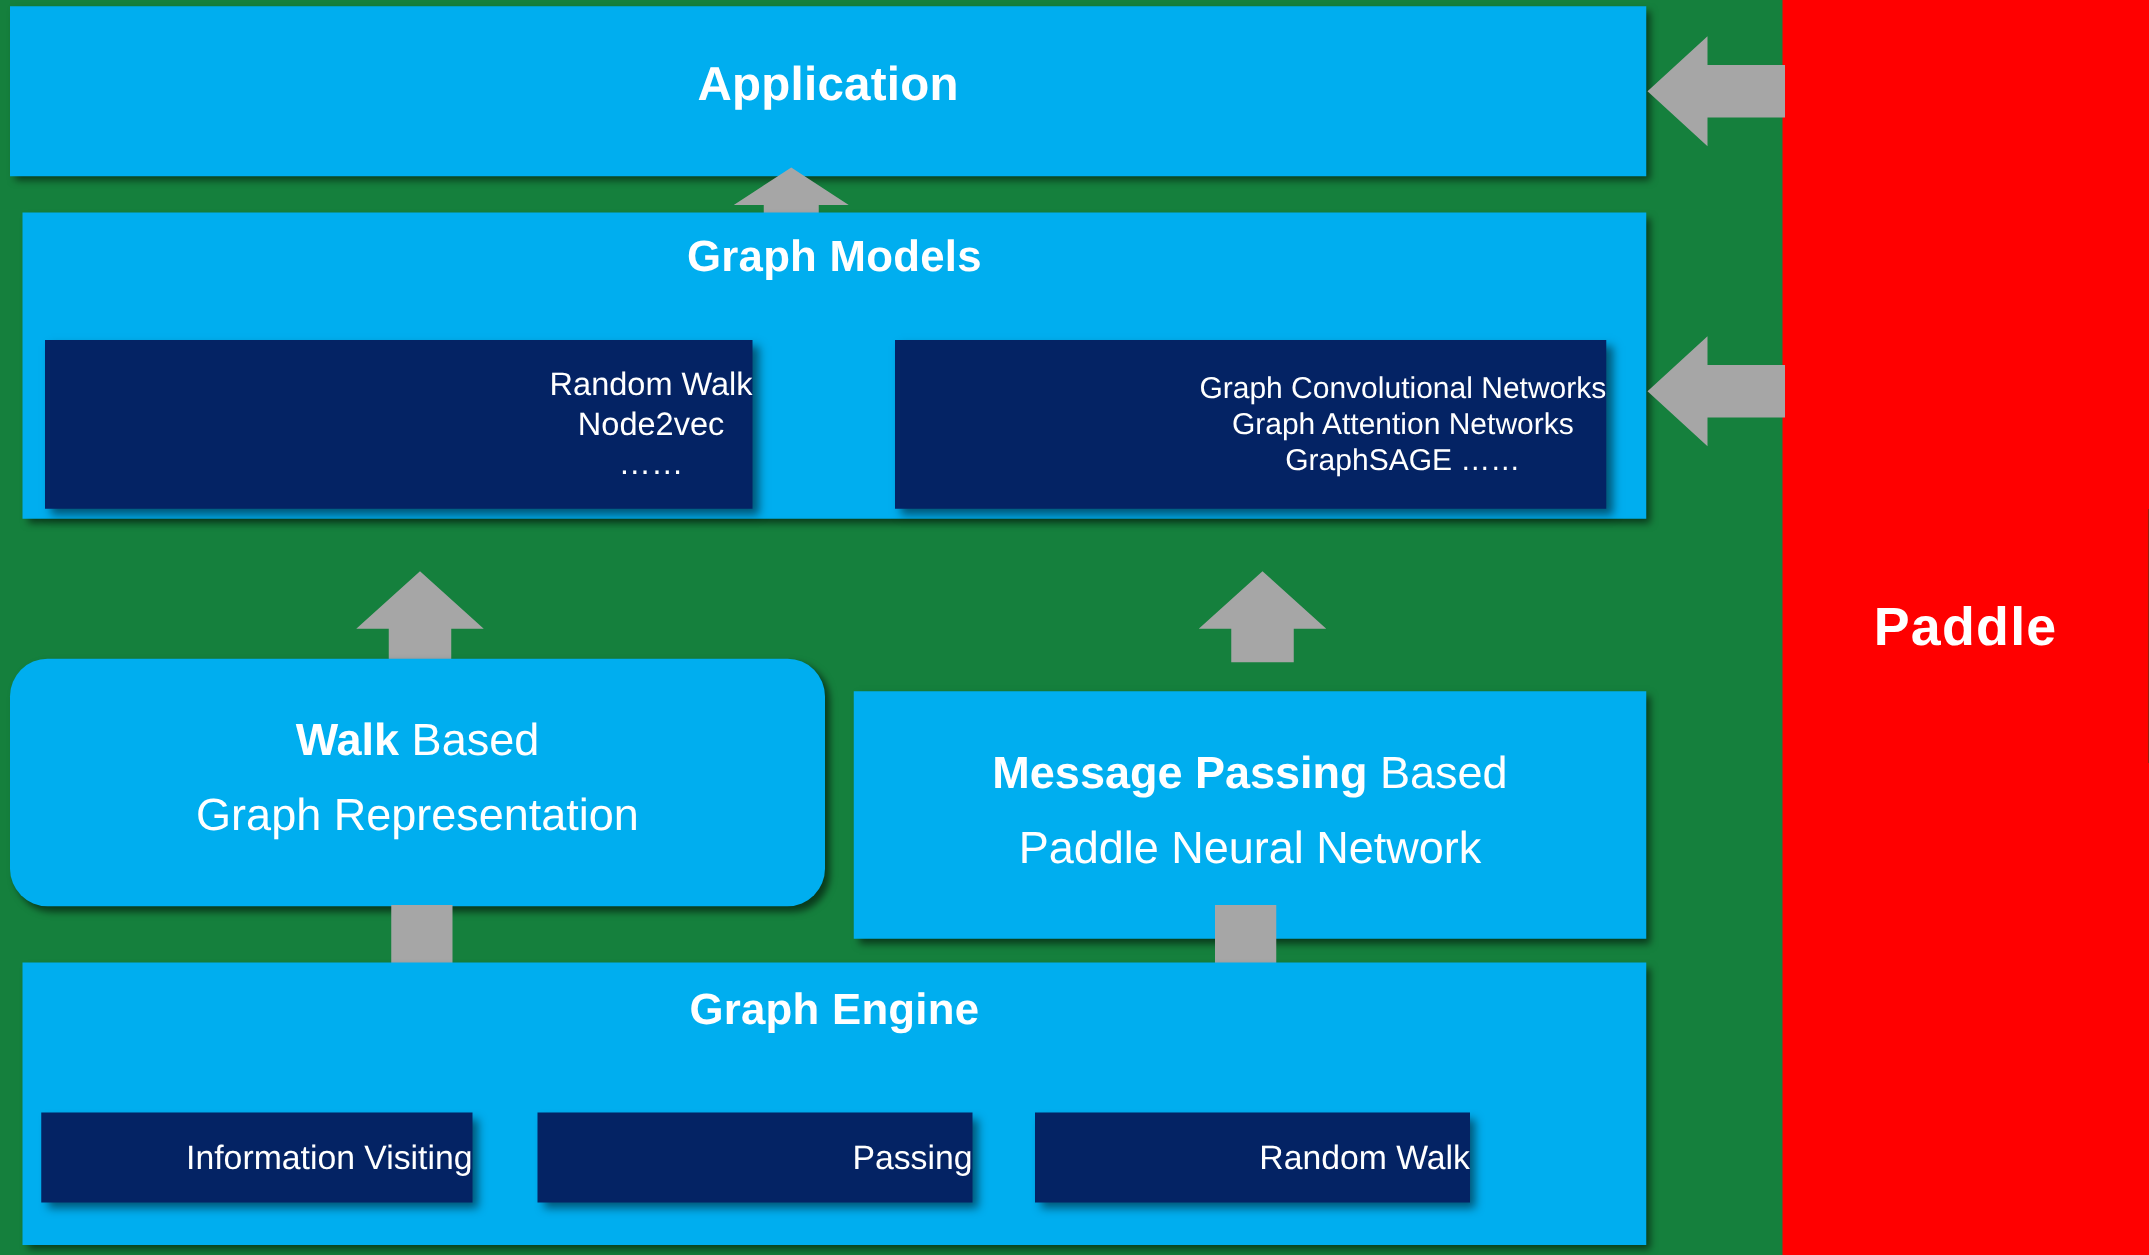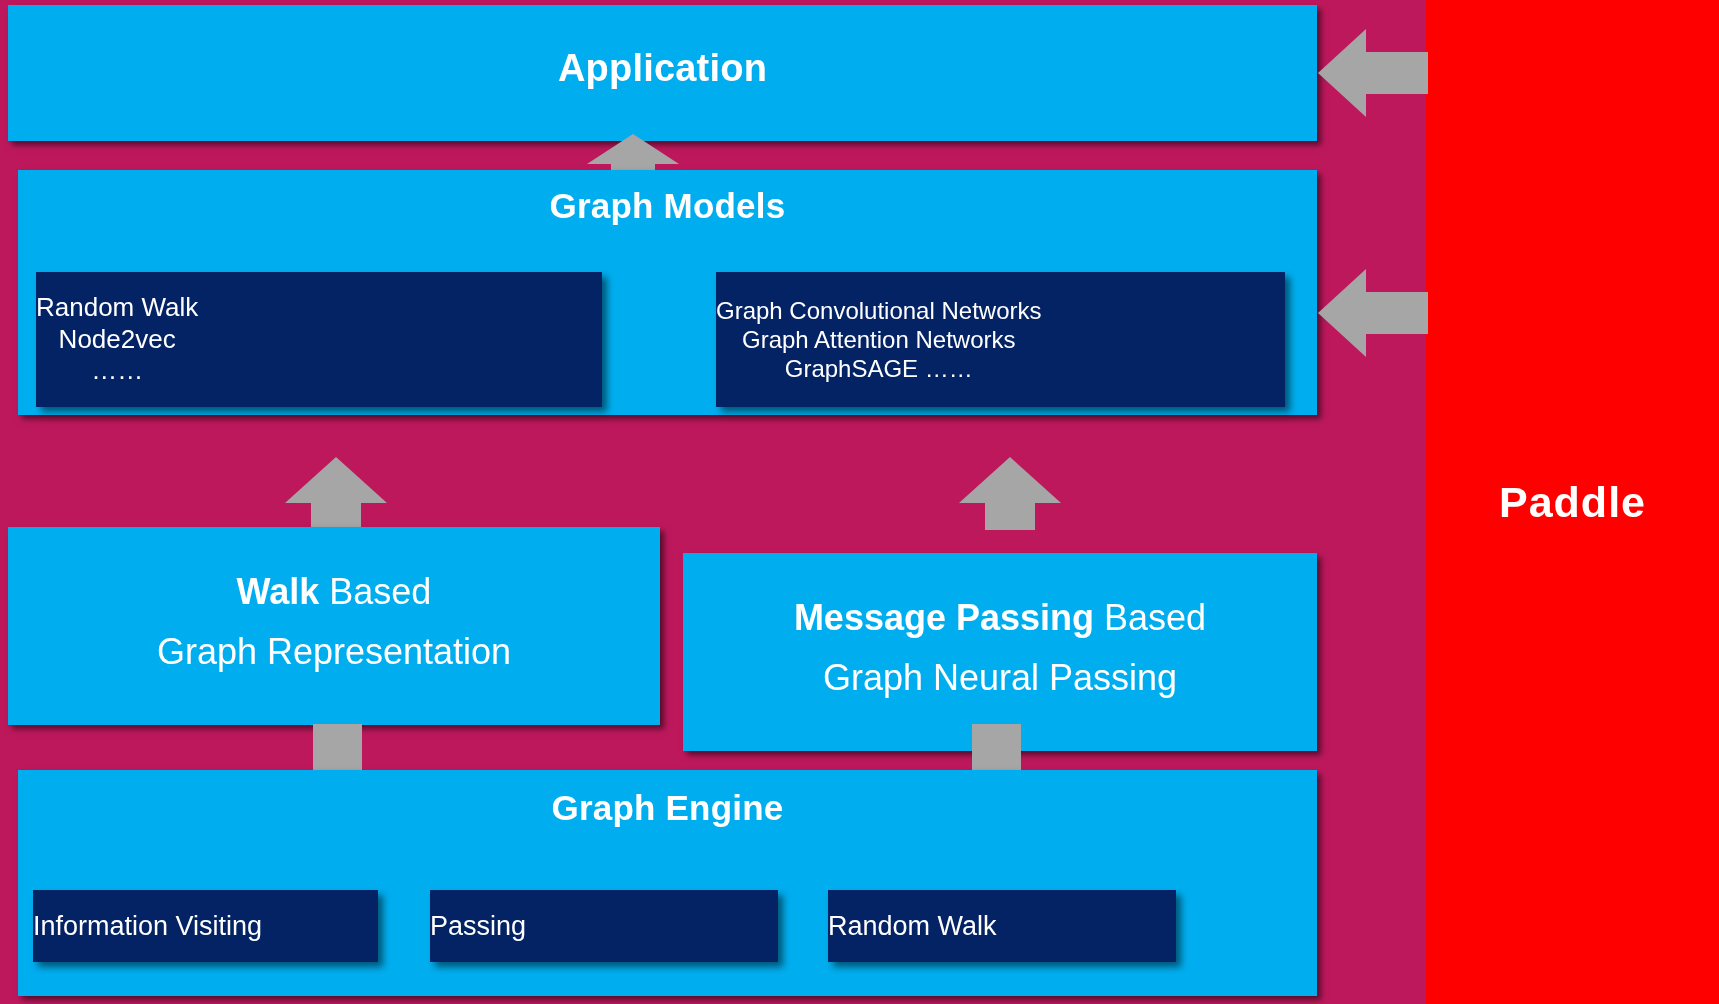--- a/index.html
+++ b/index.html
@@ -9,21 +9,21 @@
     overflow: hidden;
   }
   body {
     font-family: "Liberation Sans", sans-serif;
     -webkit-font-smoothing: antialiased;
   }
   #stage {
     position: relative;
     width: 1719px;
     height: 1004px;
-    background: #be185d;
+    background: #15803d;
   }
 
   .box {
     position: absolute;
     box-sizing: border-box;
   }
 
   
   .layer {
     background: #00AEEF;
@@ -38,21 +38,21 @@
     letter-spacing: 0.2px;
     white-space: nowrap;
   }
 
   
   .navy {
     background: #042364;
     color: #FFFFFF;
     display: flex;
     align-items: center;
-    justify-content: flex-start;
+    justify-content: flex-end;
     text-align: center;
     line-height: 1.22;
     box-shadow: 5px 5px 7px rgba(0,0,0,0.5);
   }
 
   
   .midtext {
     position: absolute;
     left: 0; right: 0;
     text-align: center;
@@ -123,32 +123,32 @@
       <polygon points="53,2 104,48 78,48 78,75 28,75 28,48 2,48" fill="#A6A6A6"></polygon>
     </svg>
   </div>
 
   <div class="arrow-up" style="left:957px; top:455px; width:106px; height:75px;">
     <svg width="106" height="75" viewBox="0 0 106 75">
       <polygon points="53,2 104,48 78,48 78,75 28,75 28,48 2,48" fill="#A6A6A6"></polygon>
     </svg>
   </div>
 
-  <div class="box layer" style="left:8px; top:527px; width:652px; height:198px;">
+  <div class="box layer" style="left:8px; top:527px; width:652px; height:198px;border-radius:30px;">
     <div class="midtext" style="top:42px; font-size:36px;">
       <span class="b">Walk</span><span> Based</span>
     </div>
     <div class="midtext" style="top:102px; font-size:36px;">Graph Representation</div>
   </div>
 
   <div class="box layer" style="left:683px; top:529px; width:634px; height:198px;margin-top:24px;">
     <div class="midtext" style="top:42px; font-size:36px;">
       <span class="b">Message Passing</span><span> Based</span>
     </div>
-    <div class="midtext" style="top:102px; font-size:36px;">Graph Neural Passing</div>
+    <div class="midtext" style="top:102px; font-size:36px;">Paddle Neural Network</div>
   </div>
 
   <div class="stub" style="left:313px; top:724px; width:49px; height:48px;"></div>
   <div class="stub" style="left:972px; top:724px; width:49px; height:48px;"></div>
 
   <div class="box layer" style="left:18px; top:770px; width:1299px; height:226px;">
     <div class="layer-title" style="top:18px; font-size:35px;">Graph Engine</div>
   </div>
 
   <div class="box navy" style="left:33px; top:890px; width:345px; height:72px; font-size:27px;">

